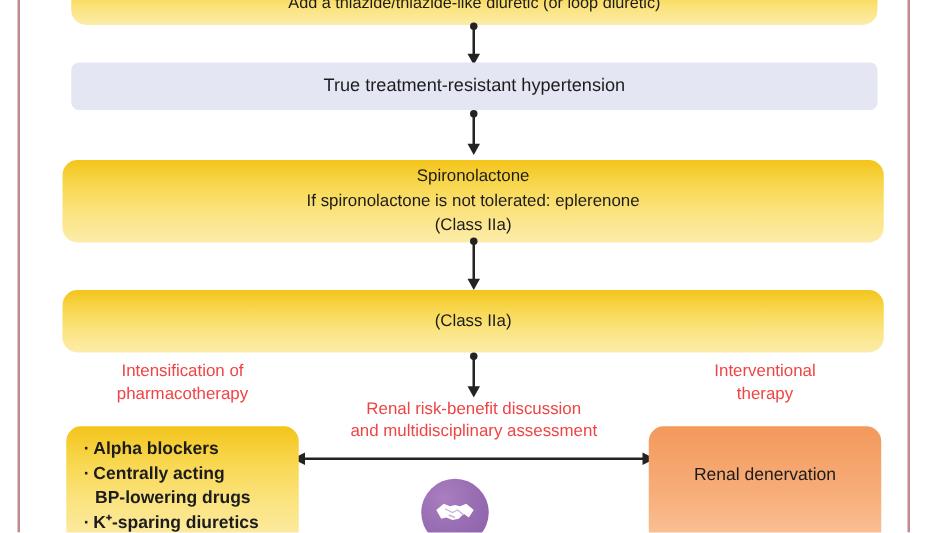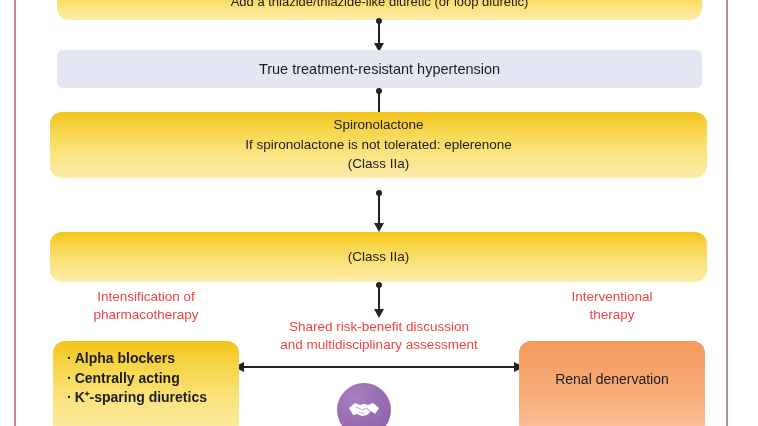--- a/index.html
+++ b/index.html
@@ -48,21 +48,21 @@
     background: #e4e7f3;
     border-radius: 6px;
   }
   .box-orange {
     background: linear-gradient(180deg, #f3995c 0%, #f7ad78 55%, #fac49a 100%);
   }
 
   
   #box-top       { left: 57px;  top: -16px; width: 645px; height: 36px; font-size: 13px; }
   #box-true-rh   { left: 57px;  top: 50px;  width: 645px; height: 38px; font-size: 14.5px; }
-  #box-spiro     { left: 50px;  top: 112px; width: 657px; height: 66px; font-size: 13.5px; }
+  #box-spiro     { left: 50px;  top: 128px; width: 657px; height: 66px; font-size: 13.5px; }
   #box-spiro .line + .line { margin-top: 3px; }
   #box-beta      { left: 50px;  top: 232px; width: 657px; height: 50px; font-size: 13.5px; }
   #box-beta .line + .line { margin-top: 3px; }
 
   #box-pharm {
     left: 53px; top: 341px; width: 186px; height: 95px;
     align-items: flex-start; justify-content: flex-start;
     text-align: left;
     padding: 9px 10px 0 14px;
     font-size: 14px;
@@ -195,32 +195,33 @@
     <span>Intensification of</span><br>
     <span>pharmacotherapy</span>
   </div>
 
   <div class="heading" id="head-inter">
     <span>Interventional</span><br>
     <span>therapy</span>
   </div>
 
   <div class="heading" id="head-shared">
-    <span>Shared risk-benefit discussion</span><br>
+    <span>Renal risk-benefit discussion</span><br>
     <span>and multidisciplinary assessment</span>
   </div>
 
   <div class="h-arrow">
     <span class="head left"></span>
     <span class="head right"></span>
   </div>
 
   <div class="box box-yellow" id="box-pharm">
     <span class="bullet-line"><span class="dot">·</span><span>Alpha blockers</span></span>
     <span class="bullet-line"><span class="dot">·</span><span>Centrally acting</span></span>
+    <span class="bullet-line cont">BP-lowering drugs</span>
     <span class="bullet-line"><span class="dot">·</span><span>K⁺-sparing diuretics</span></span>
   </div>
 
   <div class="box box-orange" id="box-renal">
     <span class="line">Renal denervation</span>
   </div>
 
   <div id="handshake">
     <svg width="34" height="22" viewBox="0 0 34 22" aria-hidden="true">
       <path d="M2 9 L8 4 L13 6 L17 5 L21 6 L26 4 L32 9 L28 15 L24 12 L20 16 L15 17 L10 15 L6 16 Z" fill="#ffffff"></path>

